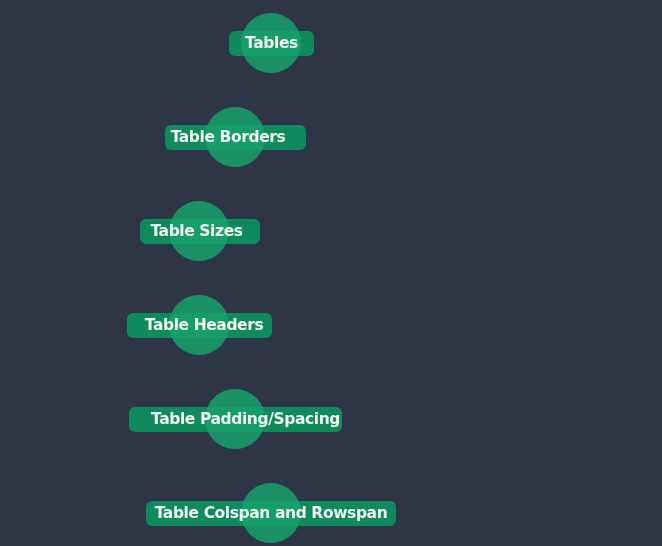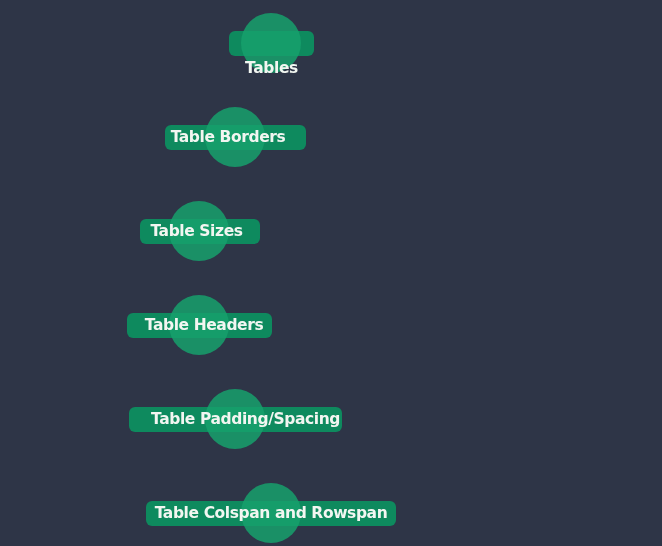--- a/index.html
+++ b/index.html
@@ -45,21 +45,21 @@
       letter-spacing: -0.4px;
     }
   </style>
 </head>
 <body>
 
 <div id="diagram">
     <div class="node">
       <div class="pill" style="left: 229px; top: 31px; width: 85px;"></div>
       <div class="circle" style="left: 241px; top: 13px;"></div>
-      <div class="label" style="left: 229px; top: 31px; width: 85px; margin-top: 25px;">Tables</div>
+      <div class="label" style="left: 229px; top: 31px; width: 85px;">Tables</div>
     </div>
     <div class="node">
       <div class="pill" style="left: 165px; top: 125px; width: 141px;"></div>
       <div class="circle" style="left: 205px; top: 107px;"></div>
       <div class="label" style="left: 165px; top: 125px; width: 126px;">Table Borders</div>
     </div>
     <div class="node">
       <div class="pill" style="left: 140px; top: 219px; width: 120px;"></div>
       <div class="circle" style="left: 169px; top: 201px;"></div>
       <div class="label" style="left: 140px; top: 219px; width: 113px;">Table Sizes</div>

